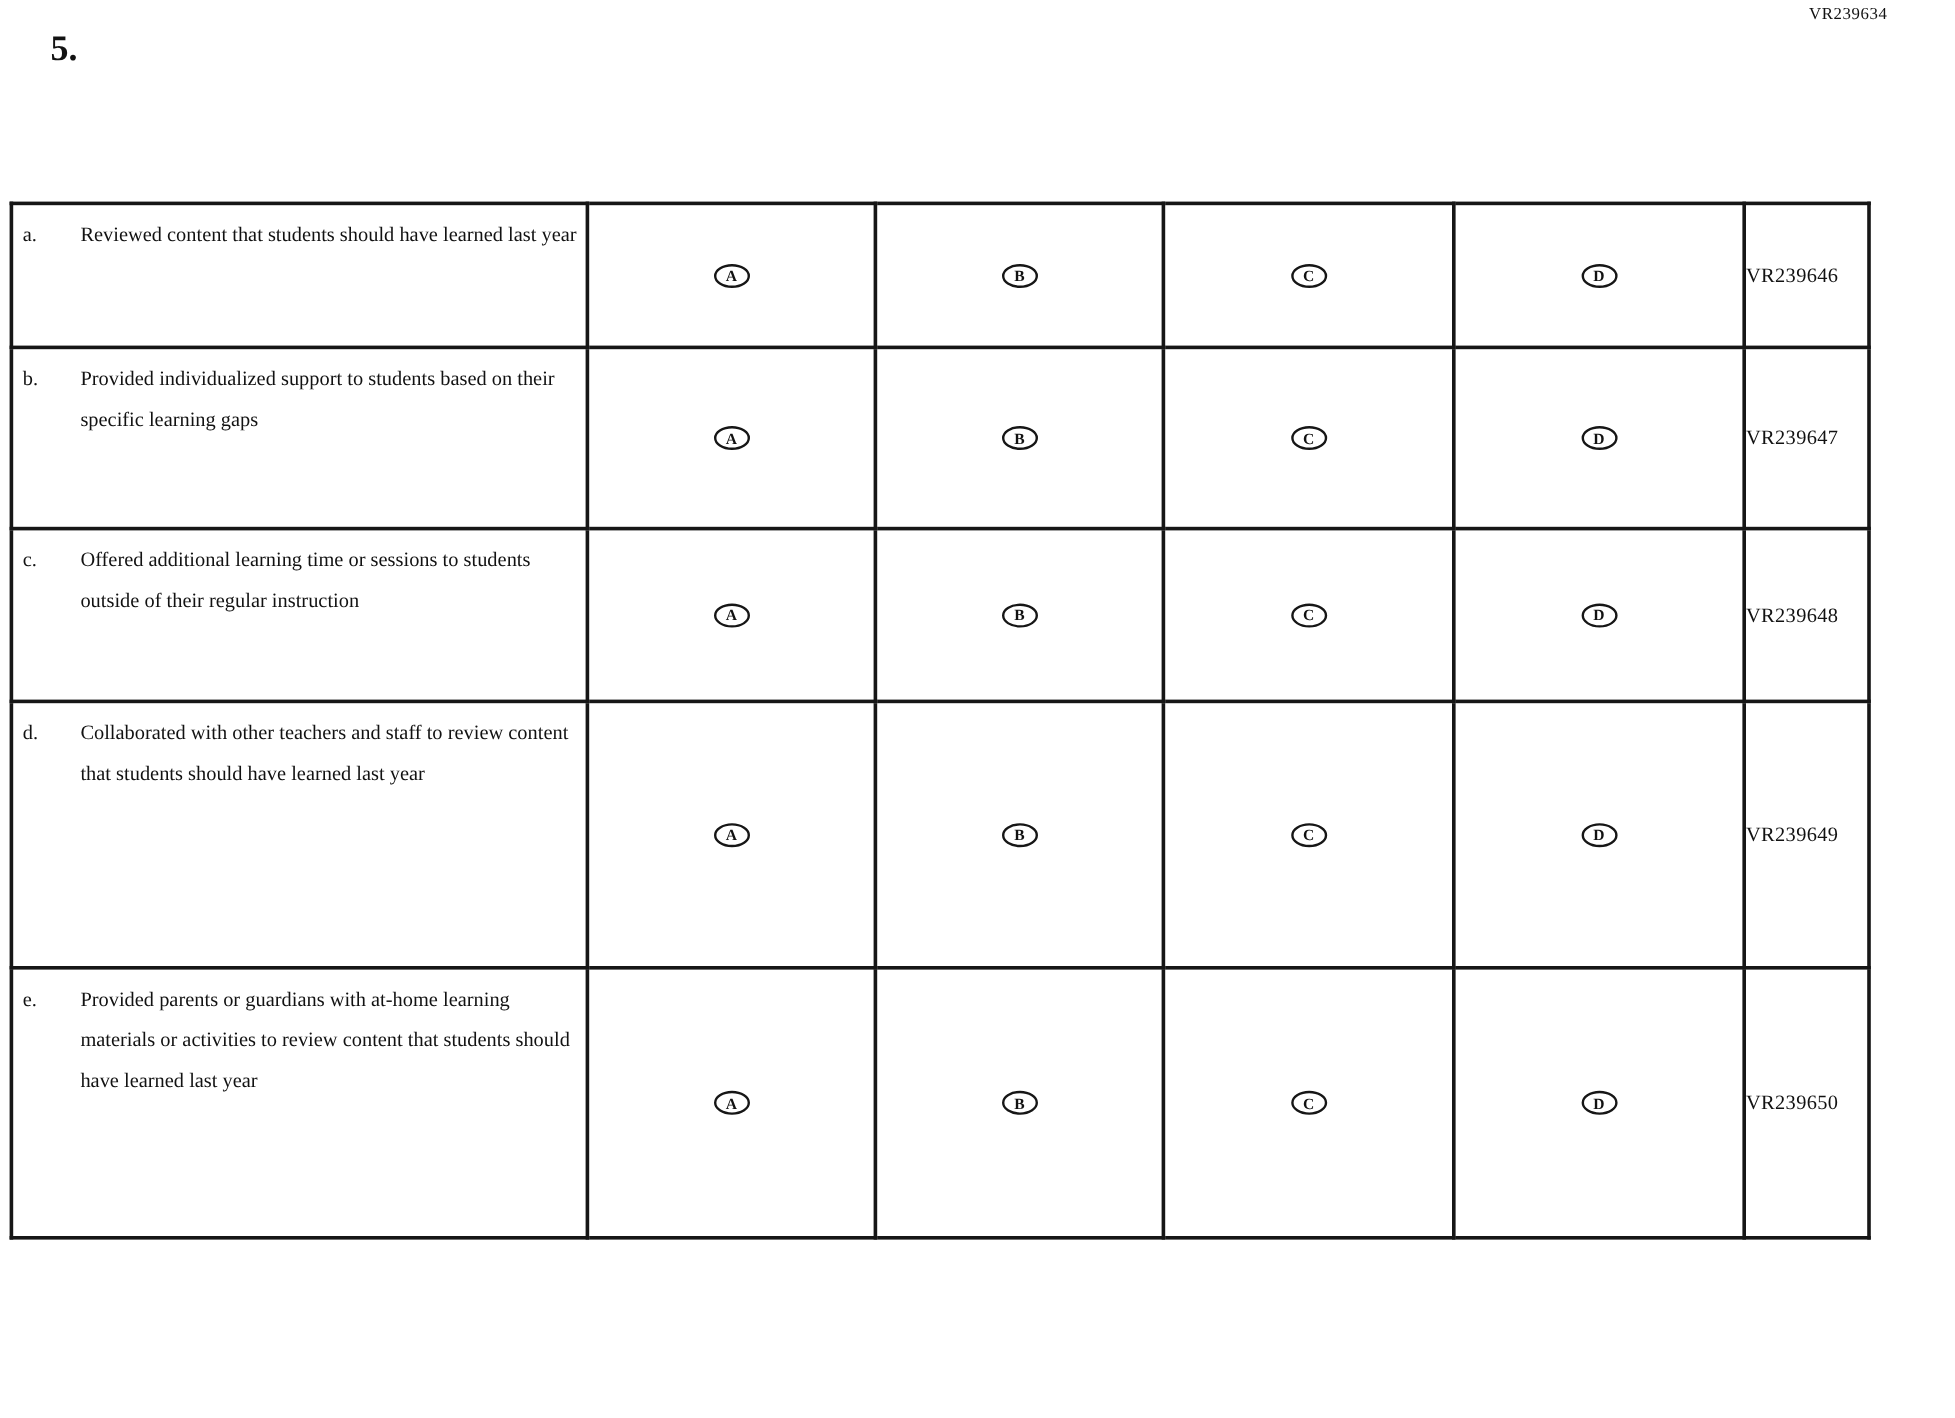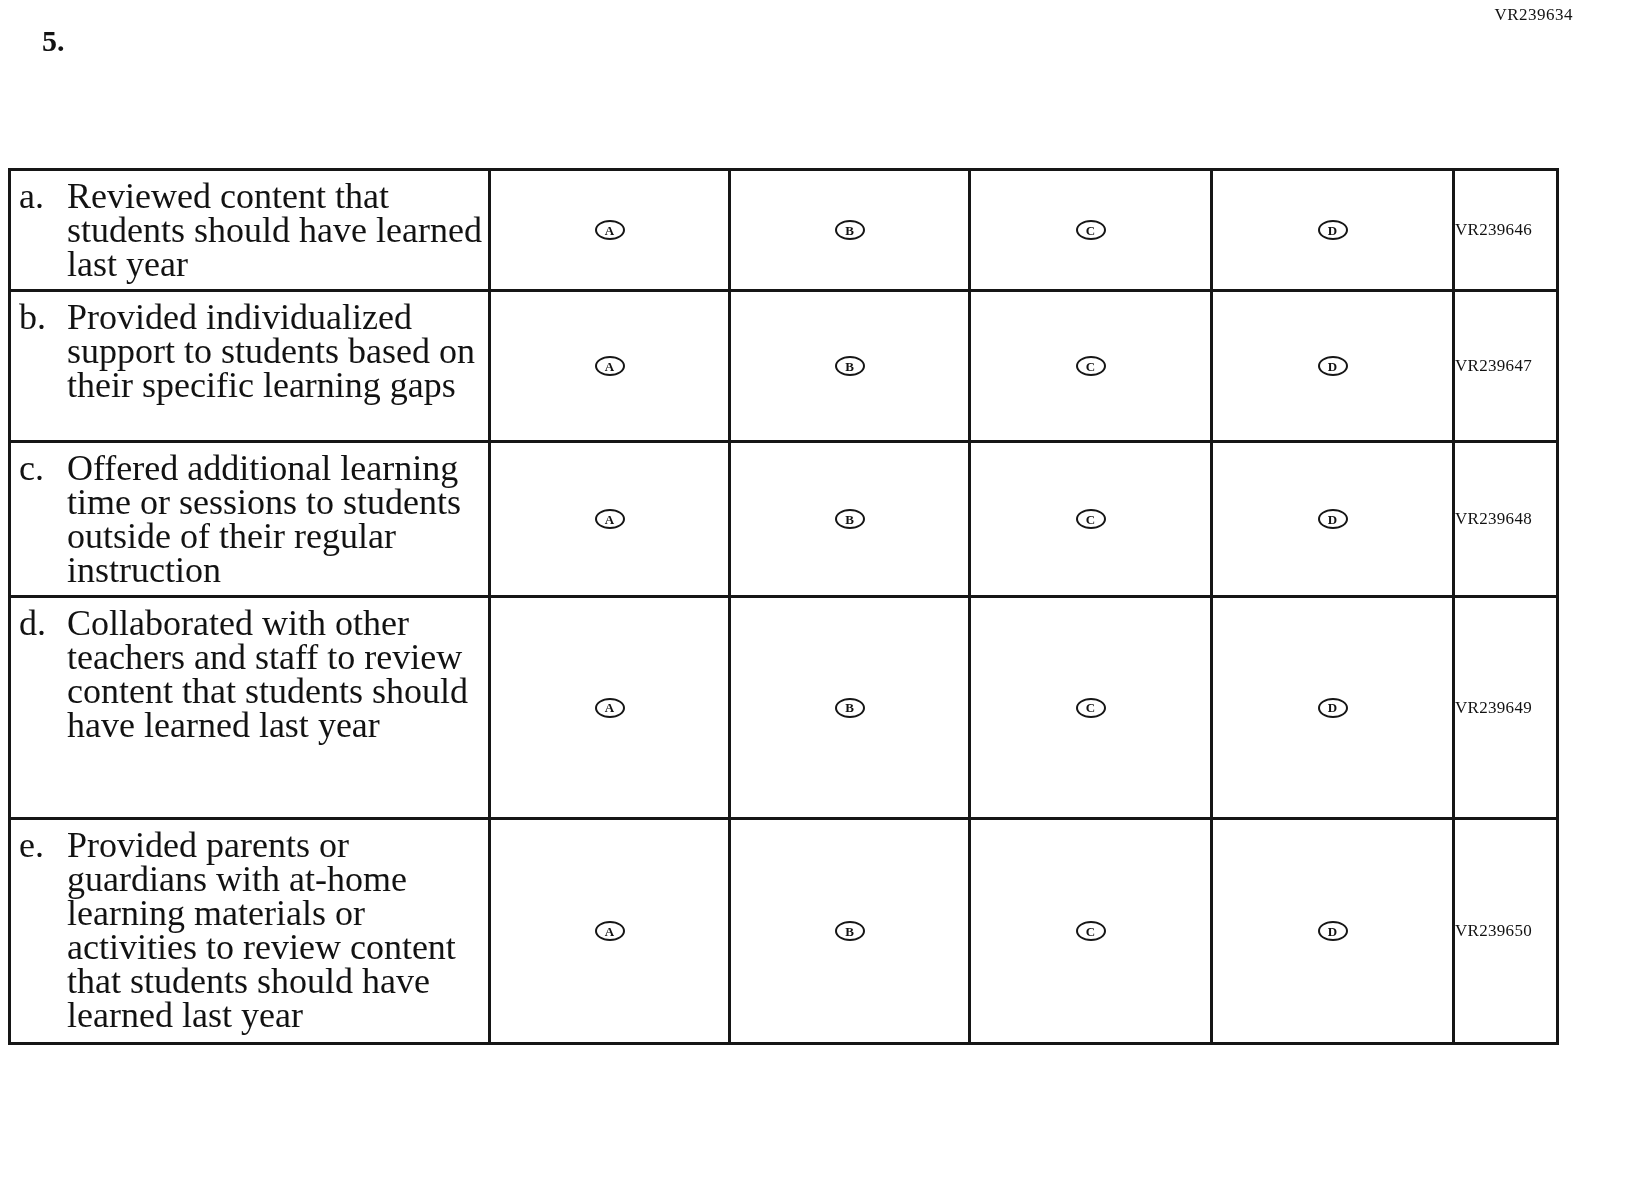--- a/index.html
+++ b/index.html
@@ -10,21 +10,21 @@
     position: relative;
     font-family: "Liberation Serif", "DejaVu Serif", serif;
     color: #121212;
     overflow: hidden;
   }
 
   .top-code {
     position: absolute;
     top: 5px;
     right: 56px;
-    font-size: 17px;
+    font-size: 14px;
     letter-spacing: 0.5px;
     text-align: center;
   }
 
   .question {
     display: flex;
     margin: 22px 0 0 42px;
   }
   .q-num {
     font-weight: bold;
@@ -58,21 +58,21 @@
     font-weight: bold;
     text-align: center;
     vertical-align: middle;
     line-height: 33px;
     padding: 6px 4px;
     height: 118px;
   }
   td.stem-cell {
     vertical-align: top;
     padding: 8px 6px 8px 8px;
-    font-size: 36px;
+    font-size: 17px;
     line-height: 34px;
   }
   .row-letter {
     display: inline-block;
     width: 48px;
     vertical-align: top;
   }
   .row-text {
     display: inline-block;
     width: 415px;

